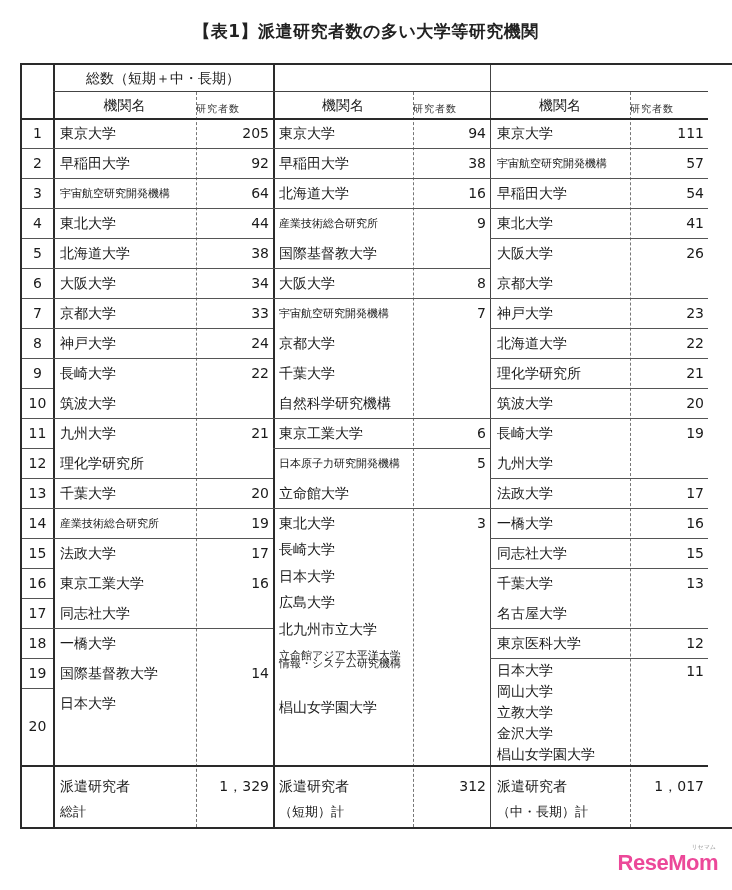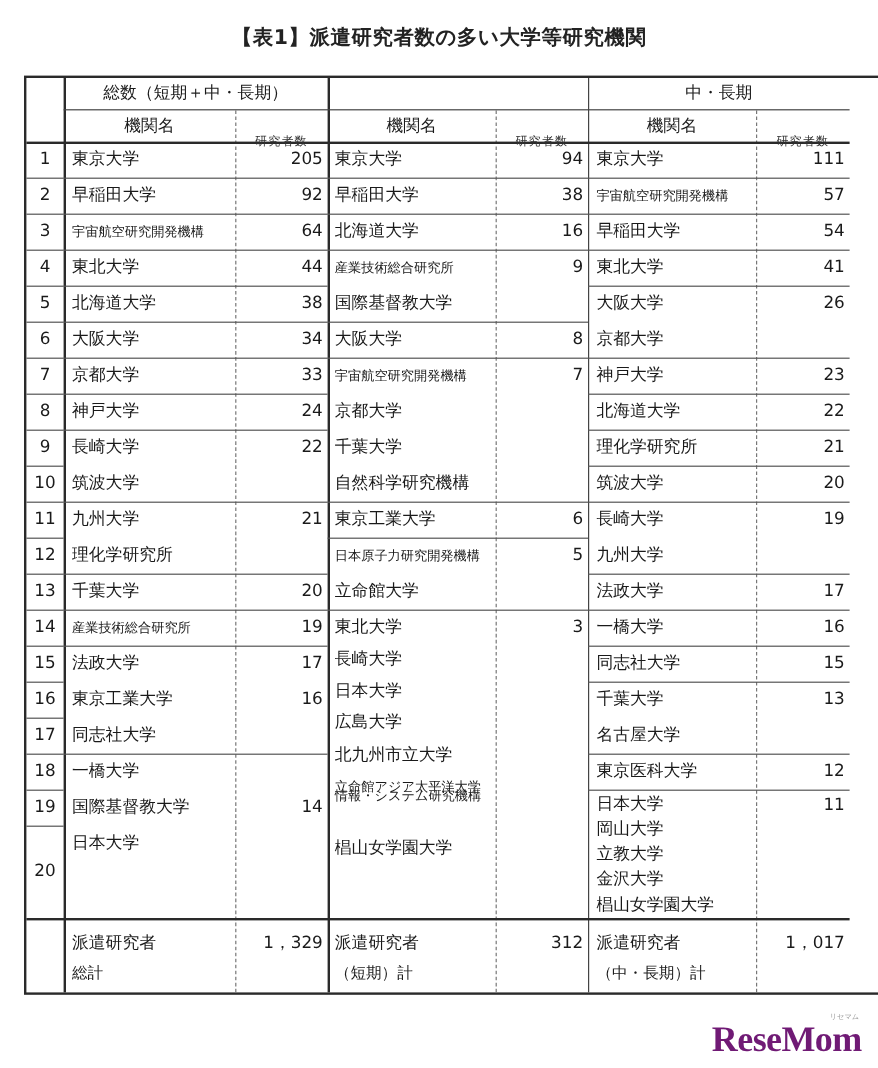--- a/index.html
+++ b/index.html
@@ -13,23 +13,23 @@
   .v { width:1px; }
   .vthick { width:2px; background:#2a2a2a; }
   .vdash { width:0; border-left:1px dashed #777; background:none; }
   .h { height:1px; }
   .hthick { height:2px; background:#2a2a2a; }
   .cell { position:absolute; font-size:14px; line-height:18px; white-space:nowrap; }
   .small { font-size:11px; }
   .num { text-align:right; }
   .rank { text-align:center; font-size:14px; }
   .hdr { text-align:center; font-size:14px; }
-  .hdr-small { text-align:center; font-size:10px; letter-spacing:1px; color:#333;margin-top:10px; }
-  .logo { position:absolute; right:14px; top:850px; font-size:30px; font-weight:bold;
-          color:#701a75; font-family:Liberation Serif, serif; letter-spacing:-0.5px; }
+  .hdr-small { text-align:left; font-size:10px; letter-spacing:1px; color:#333; }
+  .logo { position:absolute; right:14px; top:850px; font-size:22px; font-weight:bold;
+          color:#ec4899; font-family:Liberation Sans, sans-serif; letter-spacing:-0.5px; }
   .logo-sub { position:absolute; right:16px; top:843px; font-size:6px; color:#999; }
 </style>
 </head>
 <body>
 
 <div class="title">【表1】派遣研究者数の多い大学等研究機関</div>
 
 <div class="tbl">
 
   <div class="ln vthick" style="left:31px; top:0; height:762px;"></div>
@@ -96,21 +96,20 @@
   <div class="ln h" style="left:468px; top:323px; width:218px;"></div>
   <div class="ln h" style="left:468px; top:353px; width:218px;"></div>
   <div class="ln h" style="left:468px; top:413px; width:218px;"></div>
   <div class="ln h" style="left:468px; top:443px; width:218px;"></div>
   <div class="ln h" style="left:468px; top:473px; width:218px;"></div>
   <div class="ln h" style="left:468px; top:503px; width:218px;"></div>
   <div class="ln h" style="left:468px; top:563px; width:218px;"></div>
   <div class="ln h" style="left:468px; top:593px; width:218px;"></div>
 
   <div class="cell hdr" style="left:31px; width:220px; top:4px;">総数（短期＋中・長期）</div>
-  <div class="cell hdr" style="left:468px; width:218px; top:4px;">中・長期</div>
 
   <div class="cell hdr" style="left:31px; width:143px; top:31px;">機関名</div>
   <div class="cell hdr-small" style="left:174px; width:77px; top:35px;">研究者数</div>
   <div class="cell hdr" style="left:251px; width:140px; top:31px;">機関名</div>
   <div class="cell hdr-small" style="left:391px; width:77px; top:35px;">研究者数</div>
   <div class="cell hdr" style="left:468px; width:140px; top:31px;">機関名</div>
   <div class="cell hdr-small" style="left:608px; width:78px; top:35px;">研究者数</div>
 
   <div class="cell rank" style="left:0; width:31px; top:59px;">1</div>
   <div class="cell rank" style="left:0; width:31px; top:89px;">2</div>

